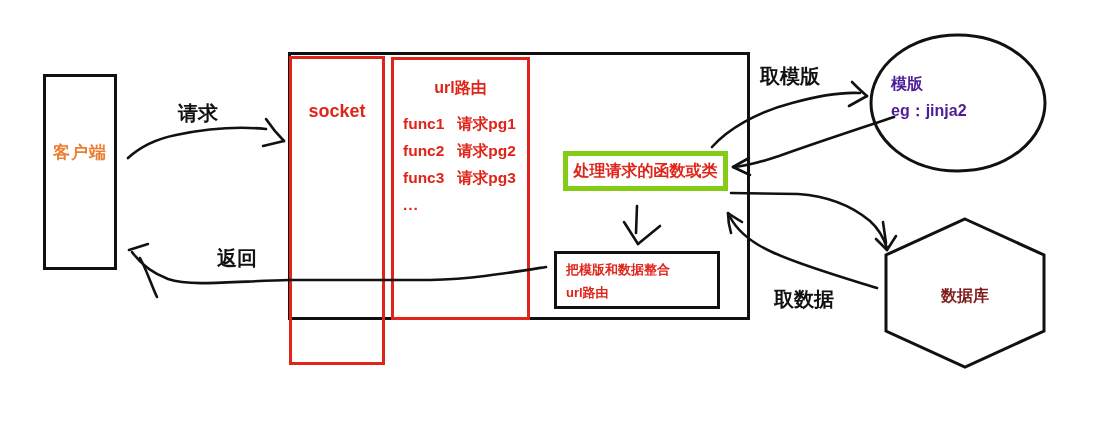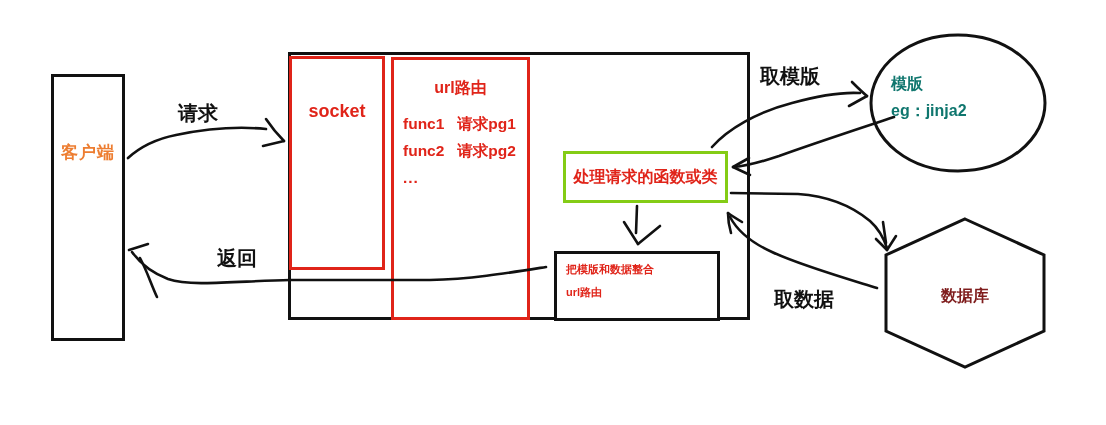--- a/index.html
+++ b/index.html
@@ -12,34 +12,34 @@
     position: relative;
     width: 1106px;
     height: 425px;
     background: #ffffff;
     overflow: hidden;
   }
   .abs { position: absolute; }
 
   
   .client-box {
-    left: 51px; top: 74px; width: 74px; height: 267px;
+    left: 43px; top: 74px; width: 74px; height: 196px;
     border: 3px solid #111111; background: #ffffff;
   }
   .client-label {
     left: 0; top: 64px; width: 100%;
     text-align: center; color: #ed7d31; font-size: 17px;
     letter-spacing: 1px;
   }
   .big-box {
     left: 288px; top: 52px; width: 462px; height: 268px;
     border: 3px solid #111111; background: #ffffff;
   }
   .socket-box {
-    left: 289px; top: 56px; width: 96px; height: 214px;
+    left: 289px; top: 56px; width: 96px; height: 309px;
     border: 3px solid #e02419; background: transparent;
   }
   .socket-label {
     left: 0; top: 42px; width: 100%;
     text-align: center; color: #e02419; font-size: 18px;
   }
   .url-box {
     left: 391px; top: 57px; width: 139px; height: 263px;
     border: 3px solid #e02419; background: transparent;
     color: #e02419;
@@ -49,42 +49,42 @@
     text-align: center; font-size: 16px;
   }
   .url-routes {
     left: 9px; top: 50px; right: 4px;
     font-size: 15.5px; line-height: 27px;
   }
   .route-row { display: flex; gap: 13px; white-space: nowrap; }
   .url-more { font-size: 15.5px; letter-spacing: 1px; }
 
   .handler-box {
-    left: 563px; top: 151px; width: 165px; height: 52px;
-    border: 3px solid #84cc16; background: #ffffff;
+    left: 563px; top: 151px; width: 165px; height: 40px;
+    border: 5px solid #84cc16; background: #ffffff;
     display: flex; align-items: center; justify-content: center;
     color: #e02419; font-size: 16px; white-space: nowrap;
   }
   .merge-box {
-    left: 554px; top: 251px; width: 166px; height: 70px;
+    left: 554px; top: 251px; width: 166px; height: 58px;
     border: 3px solid #111111; background: #ffffff;
-    color: #e02419; font-size: 11px; line-height: 23px;
+    color: #e02419; font-size: 13px; line-height: 23px;
     padding: 4px 0 4px 9px; white-space: nowrap;
   }
 
   
   .flow-label { color: #111111; font-size: 20px; white-space: nowrap; }
   .lbl-request  { left: 178px; top: 100px; }
   .lbl-response { left: 186px; top: 245px; margin-left: 31px; }
   .lbl-fetch-template { left: 760px; top: 63px; }
   .lbl-fetch-data     { left: 774px; top: 286px; }
 
   
   .template-label {
-    left: 891px; top: 70px; color: #0f766e;
+    left: 891px; top: 70px; color: #4c1d95;
     font-size: 16px; line-height: 27px; white-space: nowrap;
   }
   .database-label {
     left: 904px; top: 286px; width: 122px; text-align: center;
     color: #7f1d1d; font-size: 16px; white-space: nowrap;
   }
 
   
   svg.layer {
     position: absolute; left: 0; top: 0;
@@ -121,20 +121,24 @@
     <div class="abs url-title">url路由</div>
     <div class="abs url-routes">
       <div class="route-row">
         <span>func1</span>
         <span>请求pg1</span>
       </div>
       <div class="route-row">
         <span>func2</span>
         <span>请求pg2</span>
       </div>
+      <div class="route-row">
+        <span>func3</span>
+        <span>请求pg3</span>
+      </div>
       <div class="url-more">...</div>
     </div>
   </div>
 
   <div class="abs handler-box">处理请求的函数或类</div>
 
   <div class="abs merge-box">
     <div>把模版和数据整合</div>
     <div>url路由</div>
   </div>

